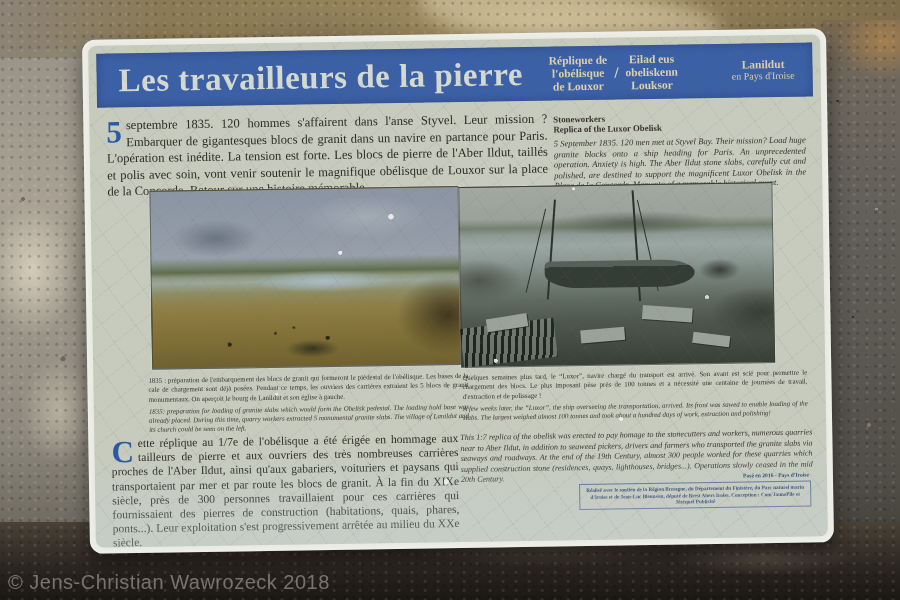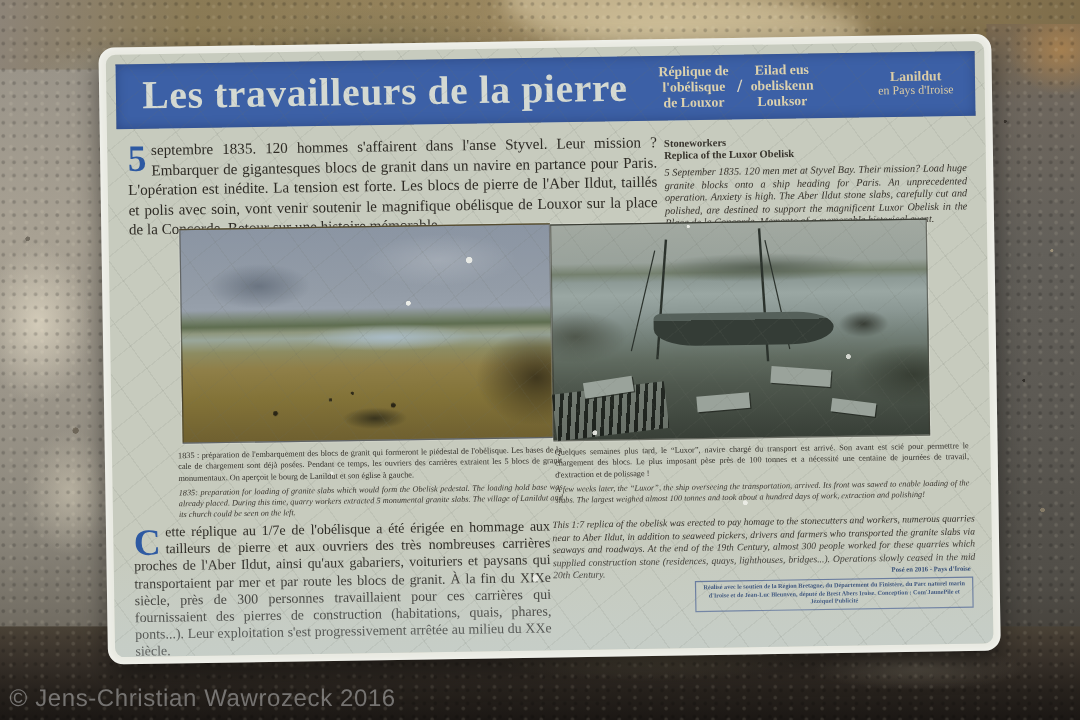--- a/index.html
+++ b/index.html
@@ -259,13 +259,13 @@
     <div class="txt en-outro">This 1:7 replica of the obelisk was erected to pay homage to the stonecutters and workers, numerous quarries near to Aber Ildut, in addition to seaweed pickers, drivers and farmers who transported the granite slabs via seaways and roadways. At the end of the 19th Century, almost 300 people worked for these quarries which supplied construction stone (residences, quays, lighthouses, bridges...). Operations slowly ceased in the mid 20th Century.</div>
 
     <div class="credits">
       <div class="posed">Posé en 2016 - Pays d'Iroise</div>
       <div class="box">Réalisé avec le soutien de la Région Bretagne, du Département du Finistère, du Parc naturel marin d'Iroise et de Jean-Luc Bleunven, député de Brest Abers Iroise. Conception : Com'JaunePile et Jézéquel Publicité</div>
     </div>
 
   </div>
 </div>
 
-<div class="watermark">© Jens-Christian Wawrozeck 2016</div>
+<div class="watermark">© Jens-Christian Wawrozeck 2018</div>
 
 </body></html>

